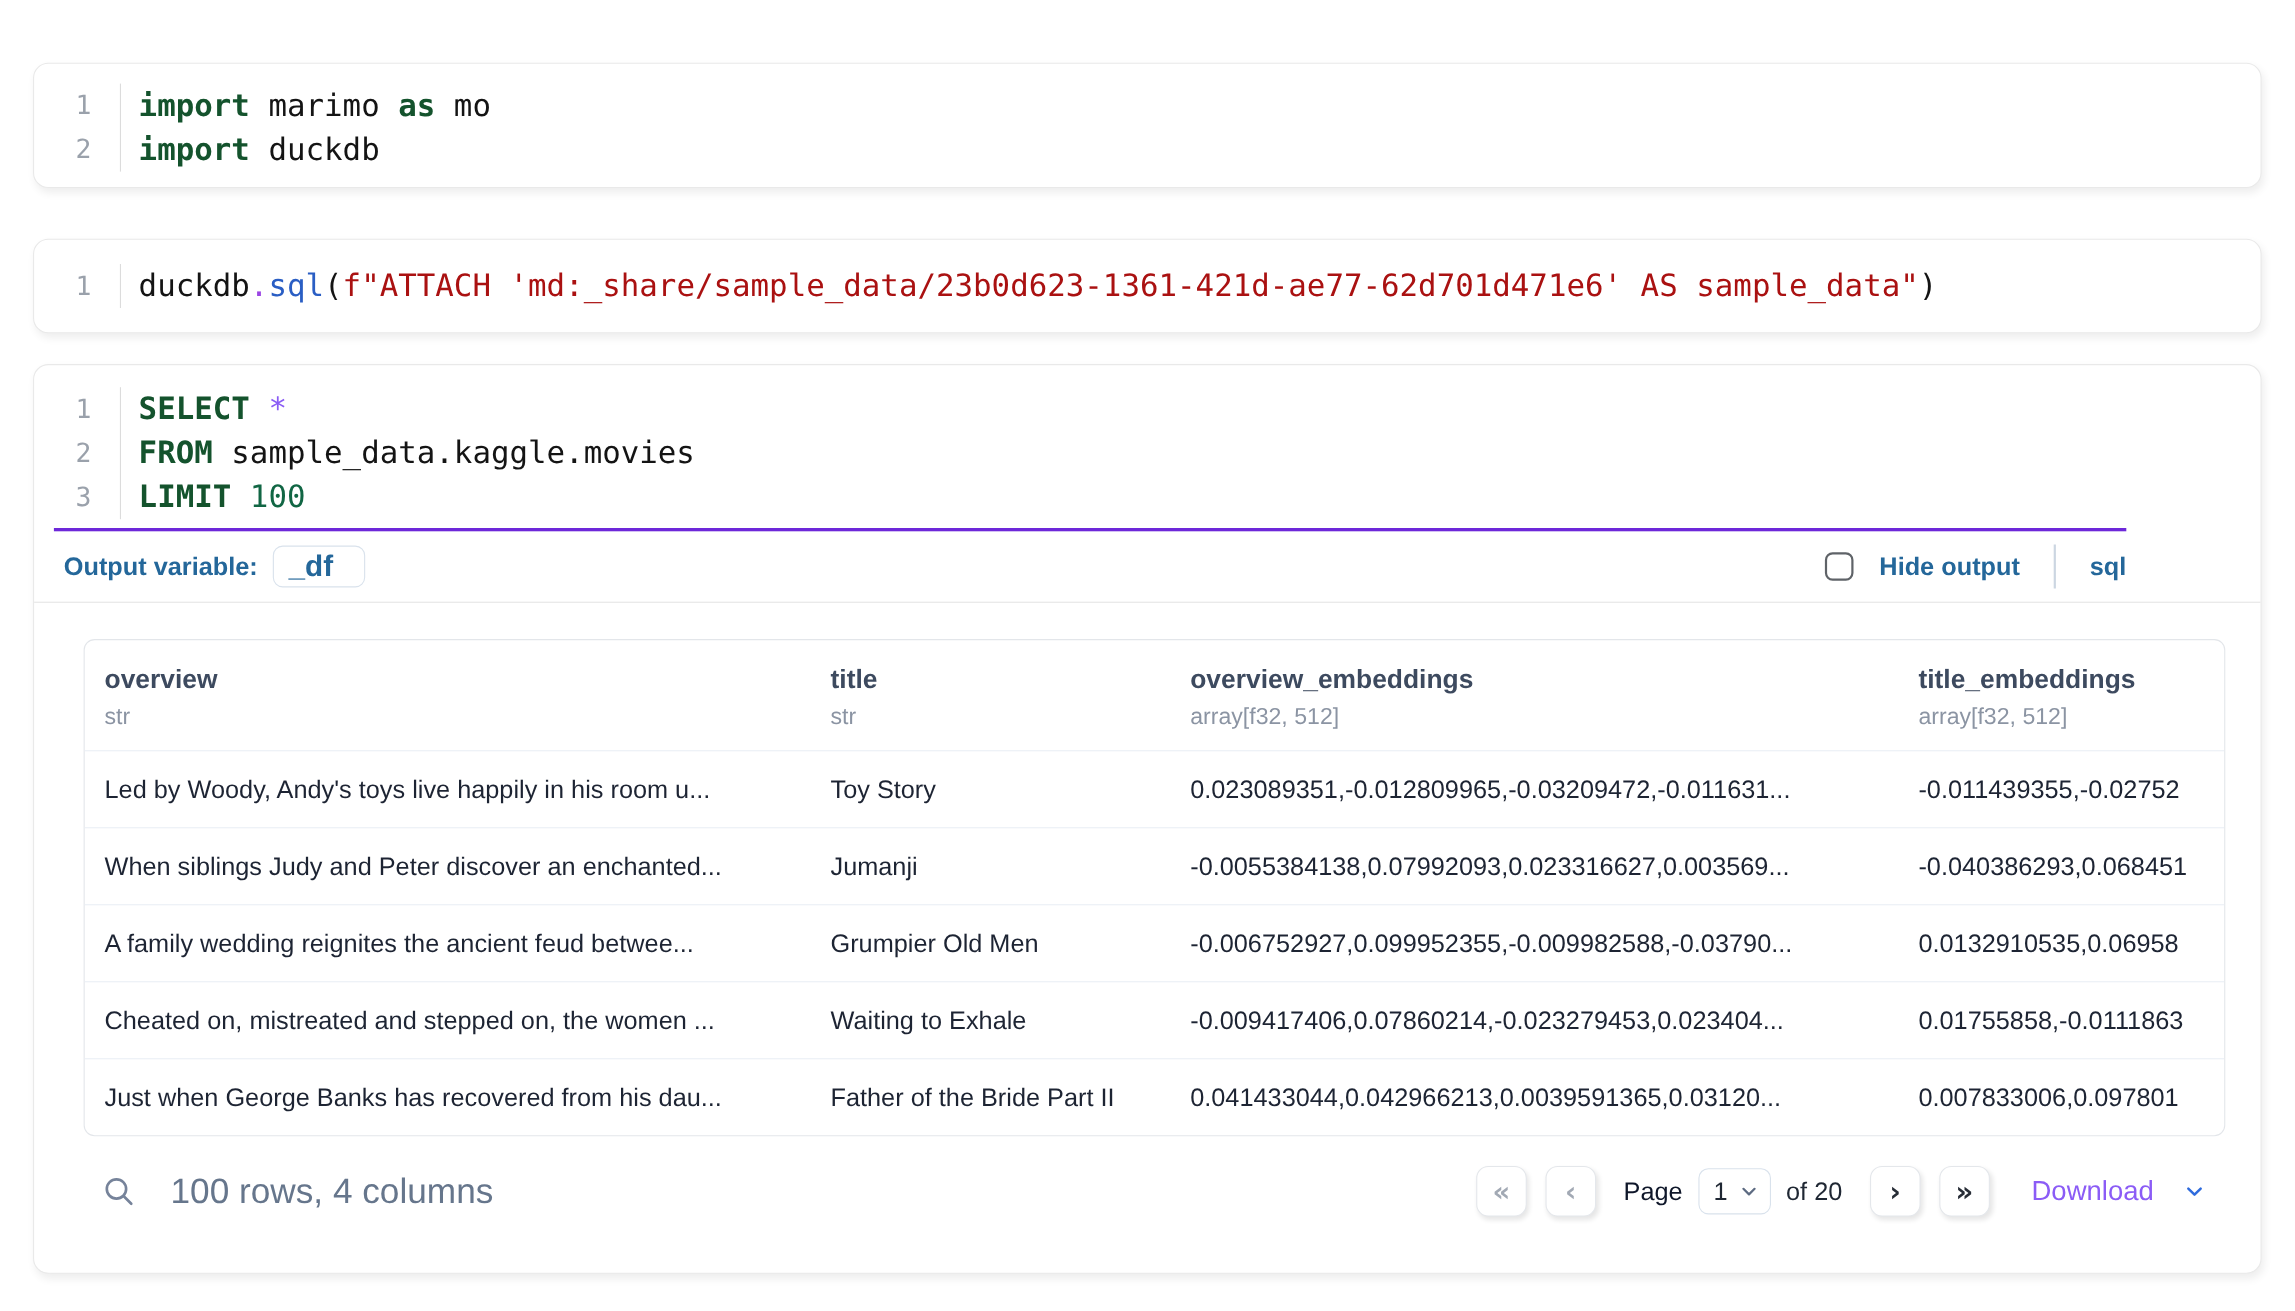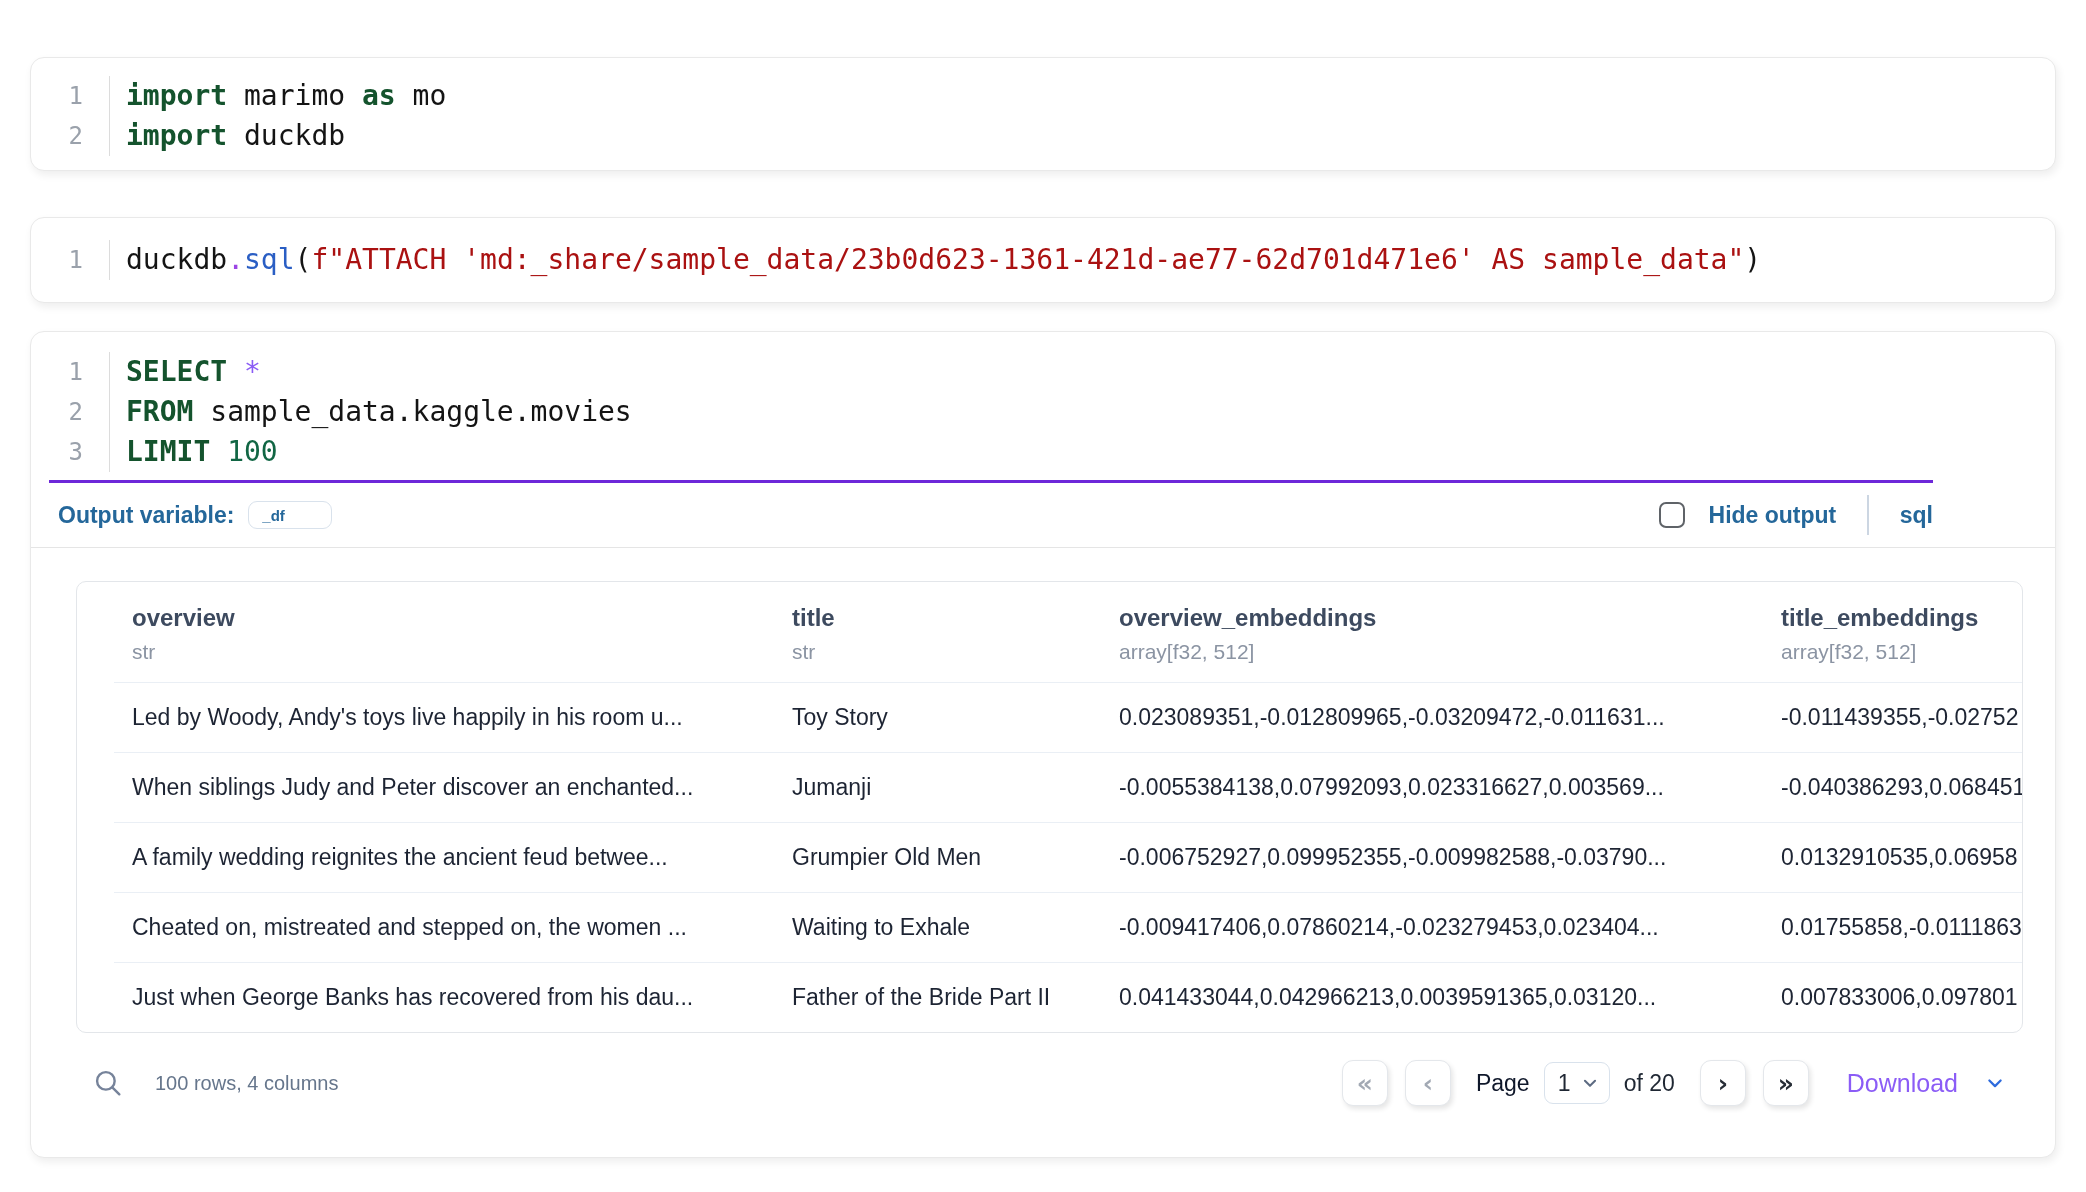--- a/index.html
+++ b/index.html
@@ -52,24 +52,24 @@
   
   .cellbar {
     margin:0 122px 0 18px;
     border-top:3px solid #6d28d9;
     padding:12px 0 12px 9px;
     display:flex; align-items:center; justify-content:space-between;
   }
   .outvar { display:flex; align-items:center; gap:14px; }
   .outvar-label { font-size:23px; font-weight:bold; color:#24679a; }
   .outvar-input {
-    width:84px; height:28px;
+    width:84px; height:38px;
     border:1.5px solid #d9e2ec; border-radius:9px;
     font-family:"Liberation Sans", sans-serif;
-    font-size:15px; font-weight:bold; color:#24679a;
+    font-size:27px; font-weight:bold; color:#24679a;
     padding:0 0 0 13px; outline:none; background:#fff;
   }
   .bar-right { display:flex; align-items:center; }
   .hide-output { display:flex; align-items:center; gap:24px; cursor:pointer; }
   .checkbox {
     appearance:none; -webkit-appearance:none;
     width:26px; height:26px; margin:0;
     border:2.5px solid #5f6368; border-radius:7px;
     background:#fff; cursor:pointer;
   }
@@ -77,21 +77,20 @@
   .vdiv { width:1.5px; height:40px; background:#ccd6e2; margin:0 31px; }
   .full-hr { border-bottom:1.5px solid #e5e5e5; }
 
   
   .table-card {
     margin:33px 32px 0 45px;
     border:1.5px solid #e3e6ea;
     border-radius:10px;
     overflow:hidden;
     background:#fff;
-    padding-left:37px;
   }
   .thead-row, .trow {
     display:grid;
     grid-template-columns:660px 327px 662px 1fr;
   }
   .thead-row { height:100px; }
   .th { padding:22px 16px 0 18px; overflow:hidden; cursor:pointer; }
   .th-name { font-size:24px; font-weight:bold; color:#3d4a5f; white-space:nowrap; }
   .th-type { font-size:21px; color:#8b94a3; margin-top:8px; white-space:nowrap; }
   .trow { height:70px; border-top:1.5px solid #eaeff5; }
@@ -104,21 +103,21 @@
 
   
   .table-footer {
     margin:12px 32px 0 45px;
     padding:0 18px 0 15px;
     height:76px;
     display:flex; align-items:center; justify-content:space-between;
   }
   .tf-left { display:flex; align-items:center; gap:30px; }
   .search-btn { background:none; border:none; padding:0; cursor:pointer; line-height:0; }
-  .tf-summary { font-size:20px; color:#66768c; }
+  .tf-summary { font-size:32px; color:#66768c; }
   .tf-right { display:flex; align-items:center; }
   .pg-btn {
     width:46px; height:46px;
     background:#fff; border:1.5px solid #e4e7eb; border-radius:11px;
     box-shadow:2px 3px 5px rgba(0,0,0,0.10);
     font-family:"DejaVu Sans", sans-serif;
     font-size:25px; font-weight:bold;
     display:flex; align-items:center; justify-content:center;
     cursor:pointer; padding:0;
   }

